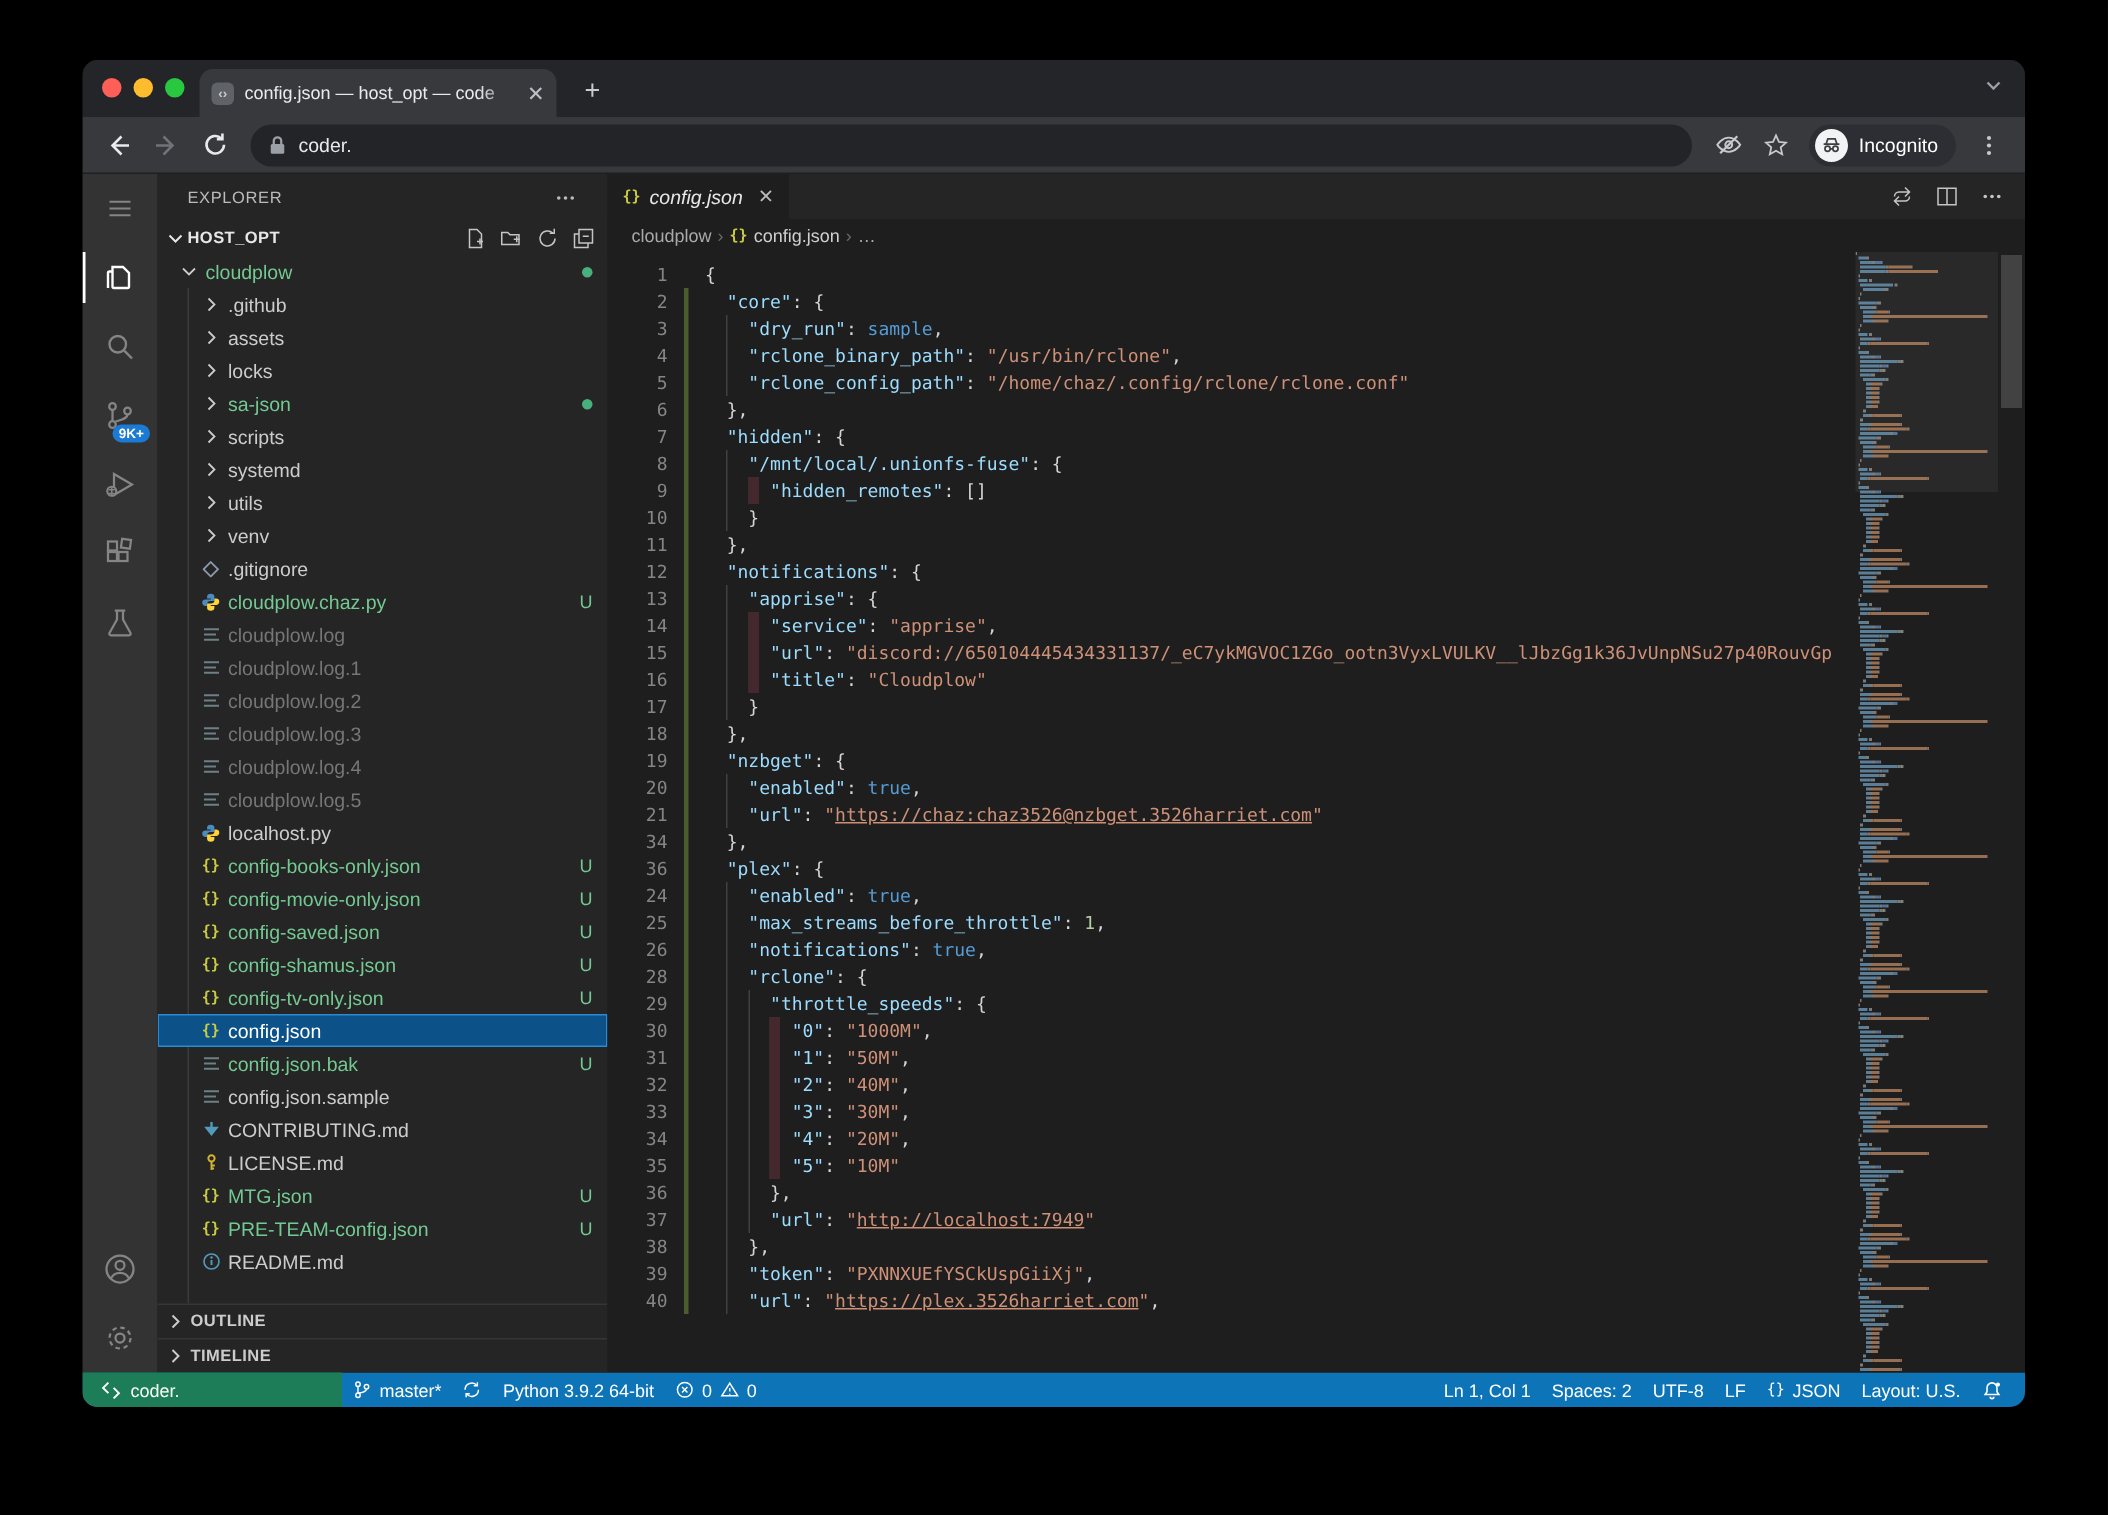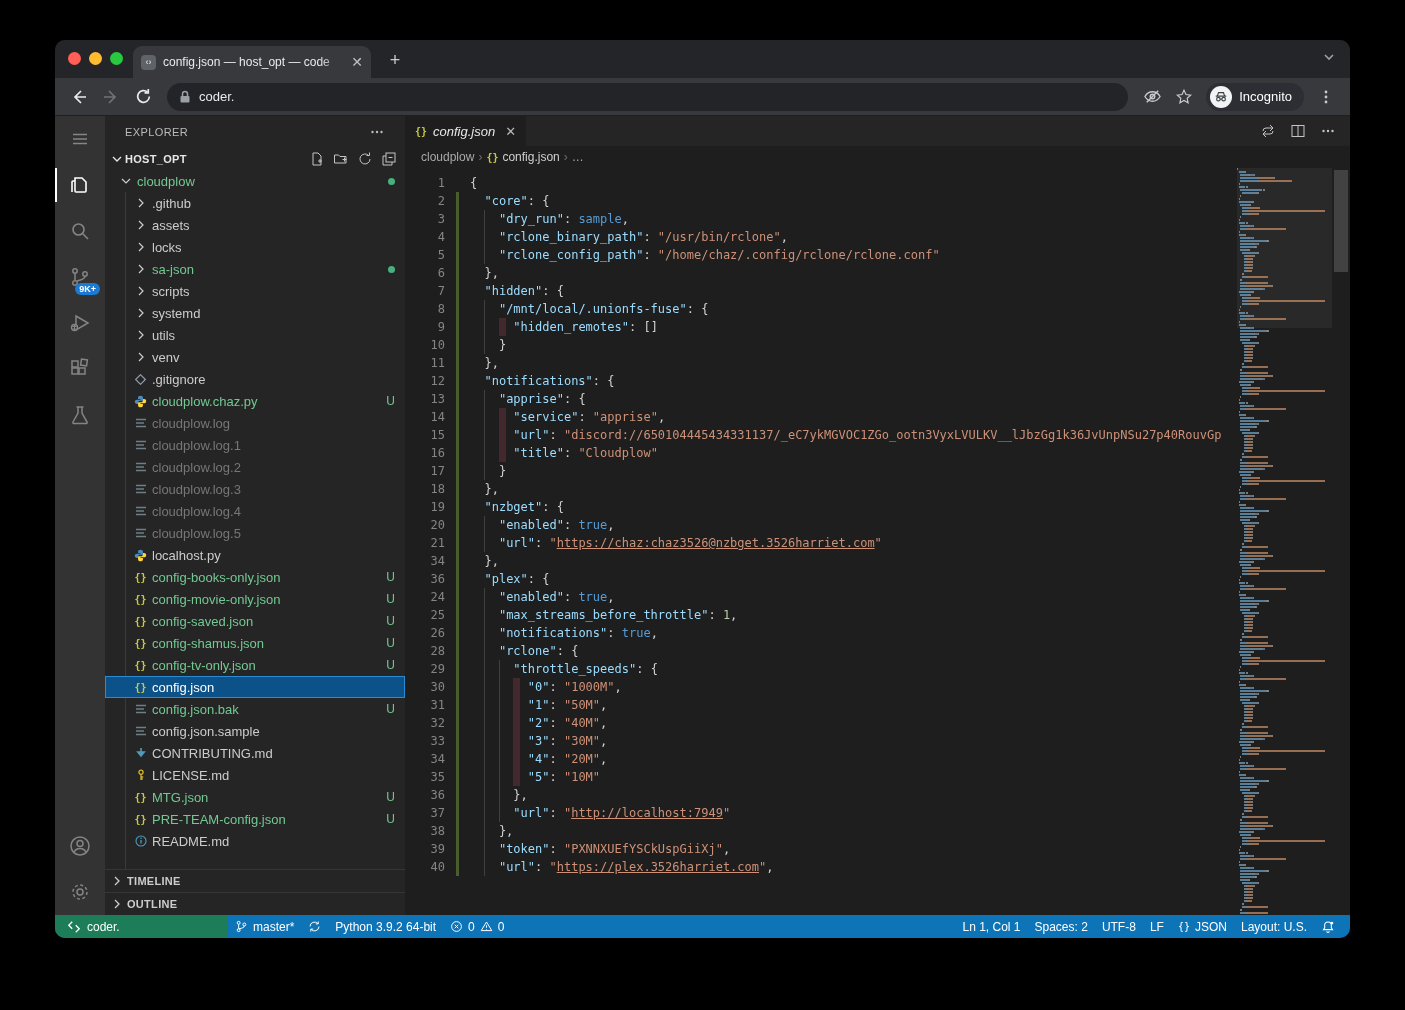--- a/index.html
+++ b/index.html
@@ -539,27 +539,27 @@
                 <circle cx="6" cy="3.3" r=".8" fill="#519aba"></circle>
               </svg>
             </span>
             <span class="flabel c-normal">README.md</span>
           </div>
         </div>
       <div class="sbfoot">
         <svg width="16" height="16" viewBox="0 0 16 16">
             <path d="M6 4l4 4-4 4" stroke="#cccccc" stroke-width="1.3" fill="none"></path>
           </svg>
-        <span>TIMELINE</span>
+        <span>OUTLINE</span>
       </div>
       <div class="sbfoot">
         <svg width="16" height="16" viewBox="0 0 16 16">
             <path d="M6 4l4 4-4 4" stroke="#cccccc" stroke-width="1.3" fill="none"></path>
           </svg>
-        <span>OUTLINE</span>
+        <span>TIMELINE</span>
       </div>
     </div>
 
     <div class="editor">
       <div class="edtabs">
         <div class="edtab">
           <span class="ic-json">{}</span>
           <span class="lbl">config.json</span>
           <span class="x">✕</span>
         </div>

